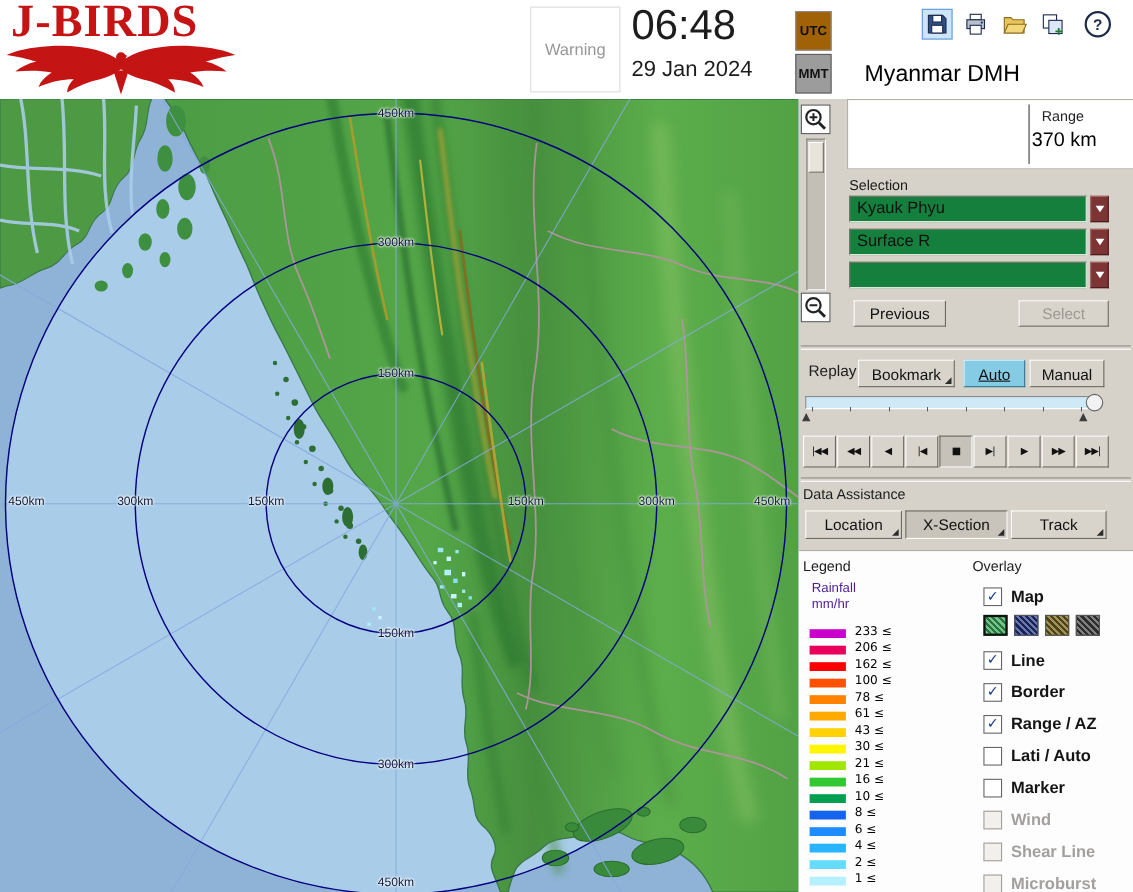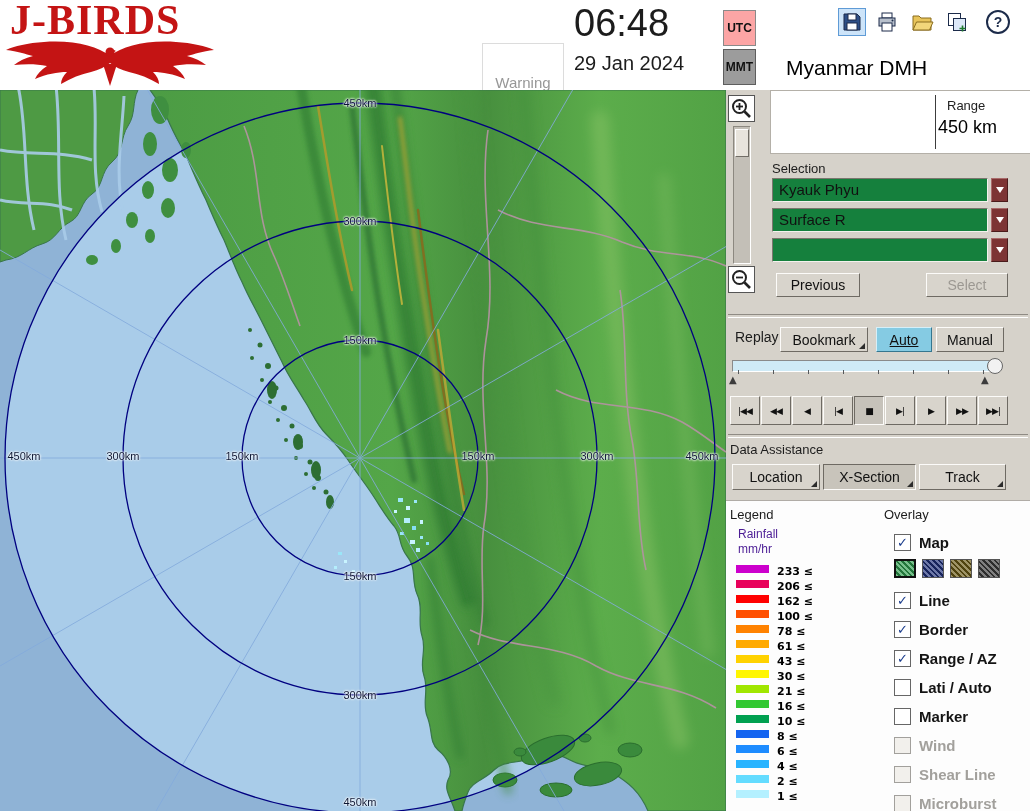--- a/index.html
+++ b/index.html
@@ -10,26 +10,26 @@
   
   header{position:absolute;left:0;top:0;width:1030px;height:90px;background:#fff;}
   .logo{position:absolute;left:0;top:0;width:470px;height:90px;}
   .logo-title{position:absolute;left:10px;top:-4px;font-family:"Liberation Serif",serif;
       font-size:42px;font-weight:bold;color:#c41414;letter-spacing:1px;white-space:nowrap;}
   .logo-sub{position:absolute;left:214px;top:8px;color:#c41414;font-size:13.5px;
       font-weight:bold;line-height:1.3;white-space:nowrap;}
   .eagle{position:absolute;left:4px;top:36px;}
   .warn-box{position:absolute;left:482px;top:6px;width:80px;height:76px;background:#fff;
       border:1px solid #dcdcdc;display:flex;align-items:center;justify-content:center;
-      color:#979797;font-size:15px;margin-top:37px;}
+      color:#979797;font-size:15px;}
   .clock-time{position:absolute;left:574px;top:2px;font-size:38px;color:#1c1c1c;}
   .clock-date{position:absolute;left:574px;top:52px;font-size:20px;color:#1c1c1c;}
   .tz{position:absolute;left:723px;top:10px;width:34px;}
   .tz-btn{display:block;width:33px;height:36px;font-size:12px;font-weight:bold;text-align:center;
-      border:1px solid #8a8a8a;background:#fca5a5;color:#111;margin:0 0 3px 0;padding:0;
+      border:1px solid #8a8a8a;background:#a16207;color:#111;margin:0 0 3px 0;padding:0;
       font-family:inherit;cursor:pointer;}
   .tz-btn.active{background:#9c9c9c;border:1px solid #5e5e5e;}
   .toolbar{position:absolute;left:838px;top:8px;display:flex;gap:7px;align-items:center;}
   .tool-btn{width:28px;height:28px;border:1px solid transparent;background:transparent;
       padding:1px;cursor:pointer;}
   .tool-btn.sel{background:#cde4f9;border-color:#5f9bd6;}
   .tool-btn svg{width:24px;height:24px;display:block;}
   .help-btn{margin-left:6px;}
   .q{display:flex;width:20px;height:20px;border:2px solid #1c2b4a;border-radius:50%;
       align-items:center;justify-content:center;font-weight:bold;font-size:14px;color:#1c2b4a;}
@@ -110,21 +110,21 @@
   .da-btn{top:374px;height:26px;font-size:14px;}
   .da-1{left:6px;width:88px;}
   .da-2{left:97px;width:93px;background:#c8c4bb;border-color:#6e6a63 #fcfbf9 #fcfbf9 #6e6a63;}
   .da-3{left:193px;width:87px;}
 
   .bottom-panel{position:absolute;left:0;top:410px;width:304px;height:311px;background:#fdfdfd;
       border-top:1px solid #b0aca6;}
   .legend-label{left:4px;top:6px;}
   .lg-title{position:absolute;left:12px;top:26px;font-size:12px;color:#4c1d95;line-height:1.25;}
   .lg-scale{position:absolute;left:10px;top:64px;}
-  .lg-row{display:flex;align-items:flex-start;height:15px;font-weight:bold;}
+  .lg-row{display:flex;align-items:flex-end;height:15px;}
   .lg-sw{width:33px;height:8px;display:inline-block;margin-right:8px;}
   .lg-tx{font-size:11px;color:#000;font-family:"DejaVu Sans","Liberation Sans",sans-serif;white-space:nowrap;}
 
   .overlay-label{left:158px;top:6px;}
   .ov-row{position:relative;display:flex;align-items:center;height:22px;margin-bottom:7px;cursor:pointer;}
   .cb{width:15px;height:15px;background:#fff;border:1px solid #666;display:inline-flex;
       align-items:center;justify-content:center;font-size:13px;font-weight:bold;color:#1a3c8c;
       font-family:"DejaVu Sans",sans-serif;line-height:1;margin-right:8px;flex:none;}
   .ov-lb{font-size:15px;font-weight:600;color:#141414;white-space:nowrap;}
   .ov-row.dis{cursor:default;}
@@ -398,21 +398,21 @@
         <svg viewBox="0 0 23 23">
           <circle cx="9.5" cy="9.5" r="6.5" fill="#fff" stroke="#222" stroke-width="2"></circle>
           <line x1="14.5" y1="14.5" x2="20" y2="20" stroke="#222" stroke-width="2.6"></line>
           <line x1="6" y1="9.5" x2="13" y2="9.5" stroke="#222" stroke-width="1.8"></line>
         </svg>
       </button>
 
       <div class="range-box">
         <div class="range-div"></div>
         <div class="range-label">Range</div>
-        <div class="range-value">450 km</div>
+        <div class="range-value">370 km</div>
       </div>
 
       <span class="sec-label sel-label">Selection</span>
       <div class="combo" style="top:88px;">
         <div class="combo-field">Kyauk Phyu</div>
         <button class="combo-arrow">
             <i></i>
           </button>
       </div>
       <div class="combo" style="top:118px;">

